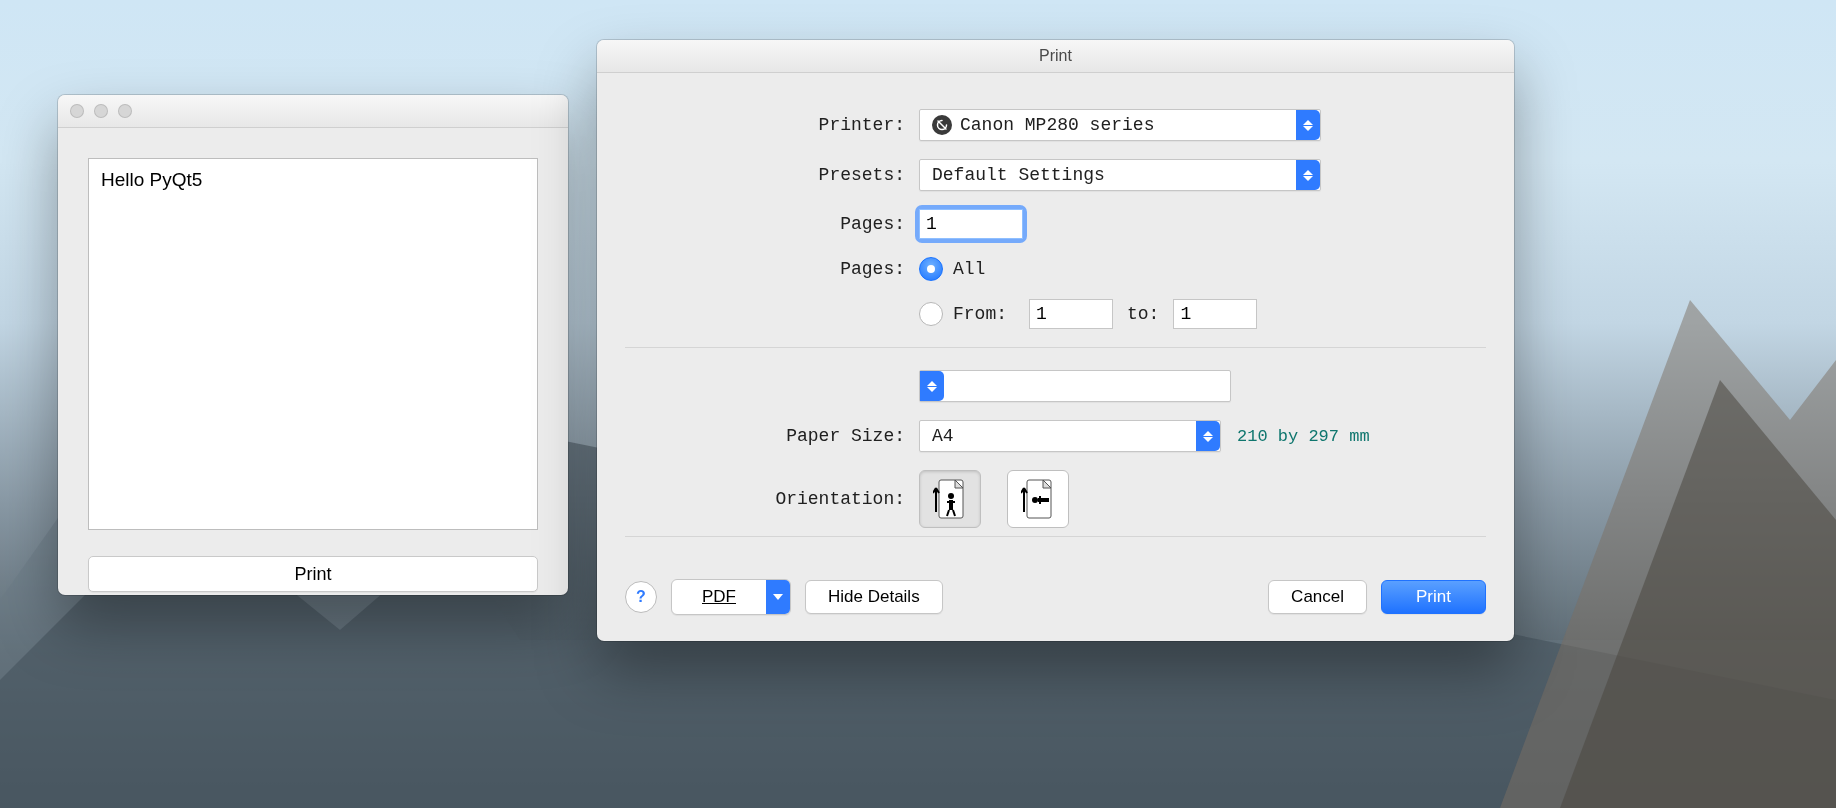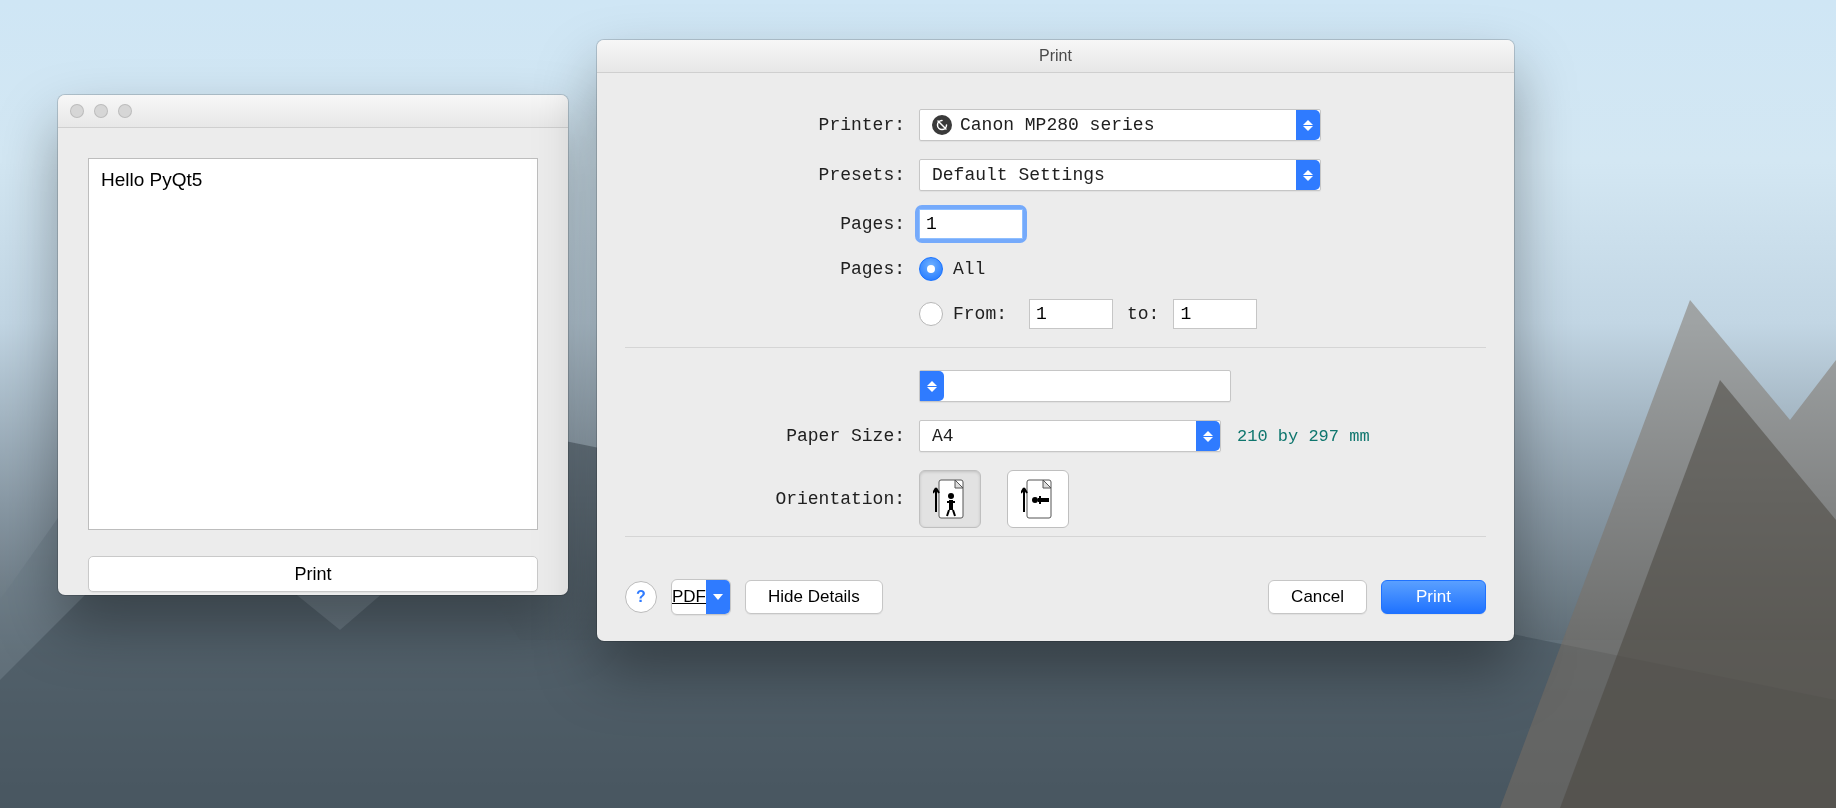--- a/index.html
+++ b/index.html
@@ -176,21 +176,21 @@
     border-color:#1f72ff; color:#fff;
     padding: 0 34px;
   }
   .pdf-btn {
     display:flex; align-items:stretch;
     border:1px solid #c6c6c6; border-radius:6px;
     background:#fff; height:34px; overflow:hidden;
     box-shadow:0 1px 1px rgba(0,0,0,.06);
     cursor:pointer;
   }
-  .pdf-btn .ptxt { padding:0 0; display:flex;align-items:center; font-size:17px;text-decoration:underline;}
+  .pdf-btn .ptxt { padding:0 30px; display:flex;align-items:center; font-size:17px;text-decoration:underline;}
   .pdf-btn .parrow {
     width:24px;background:#2f7bff;display:flex;align-items:center;justify-content:center;
   }
   .pdf-btn .parrow::after {
     content:"";width:0;height:0;border-left:5px solid transparent;border-right:5px solid transparent;border-top:6px solid #fff;
   }
   .smalltxt { font-size:17px; color:#0f766e; margin-left:16px;}
   .spacer { flex:1; }
 </style>
 </head>

